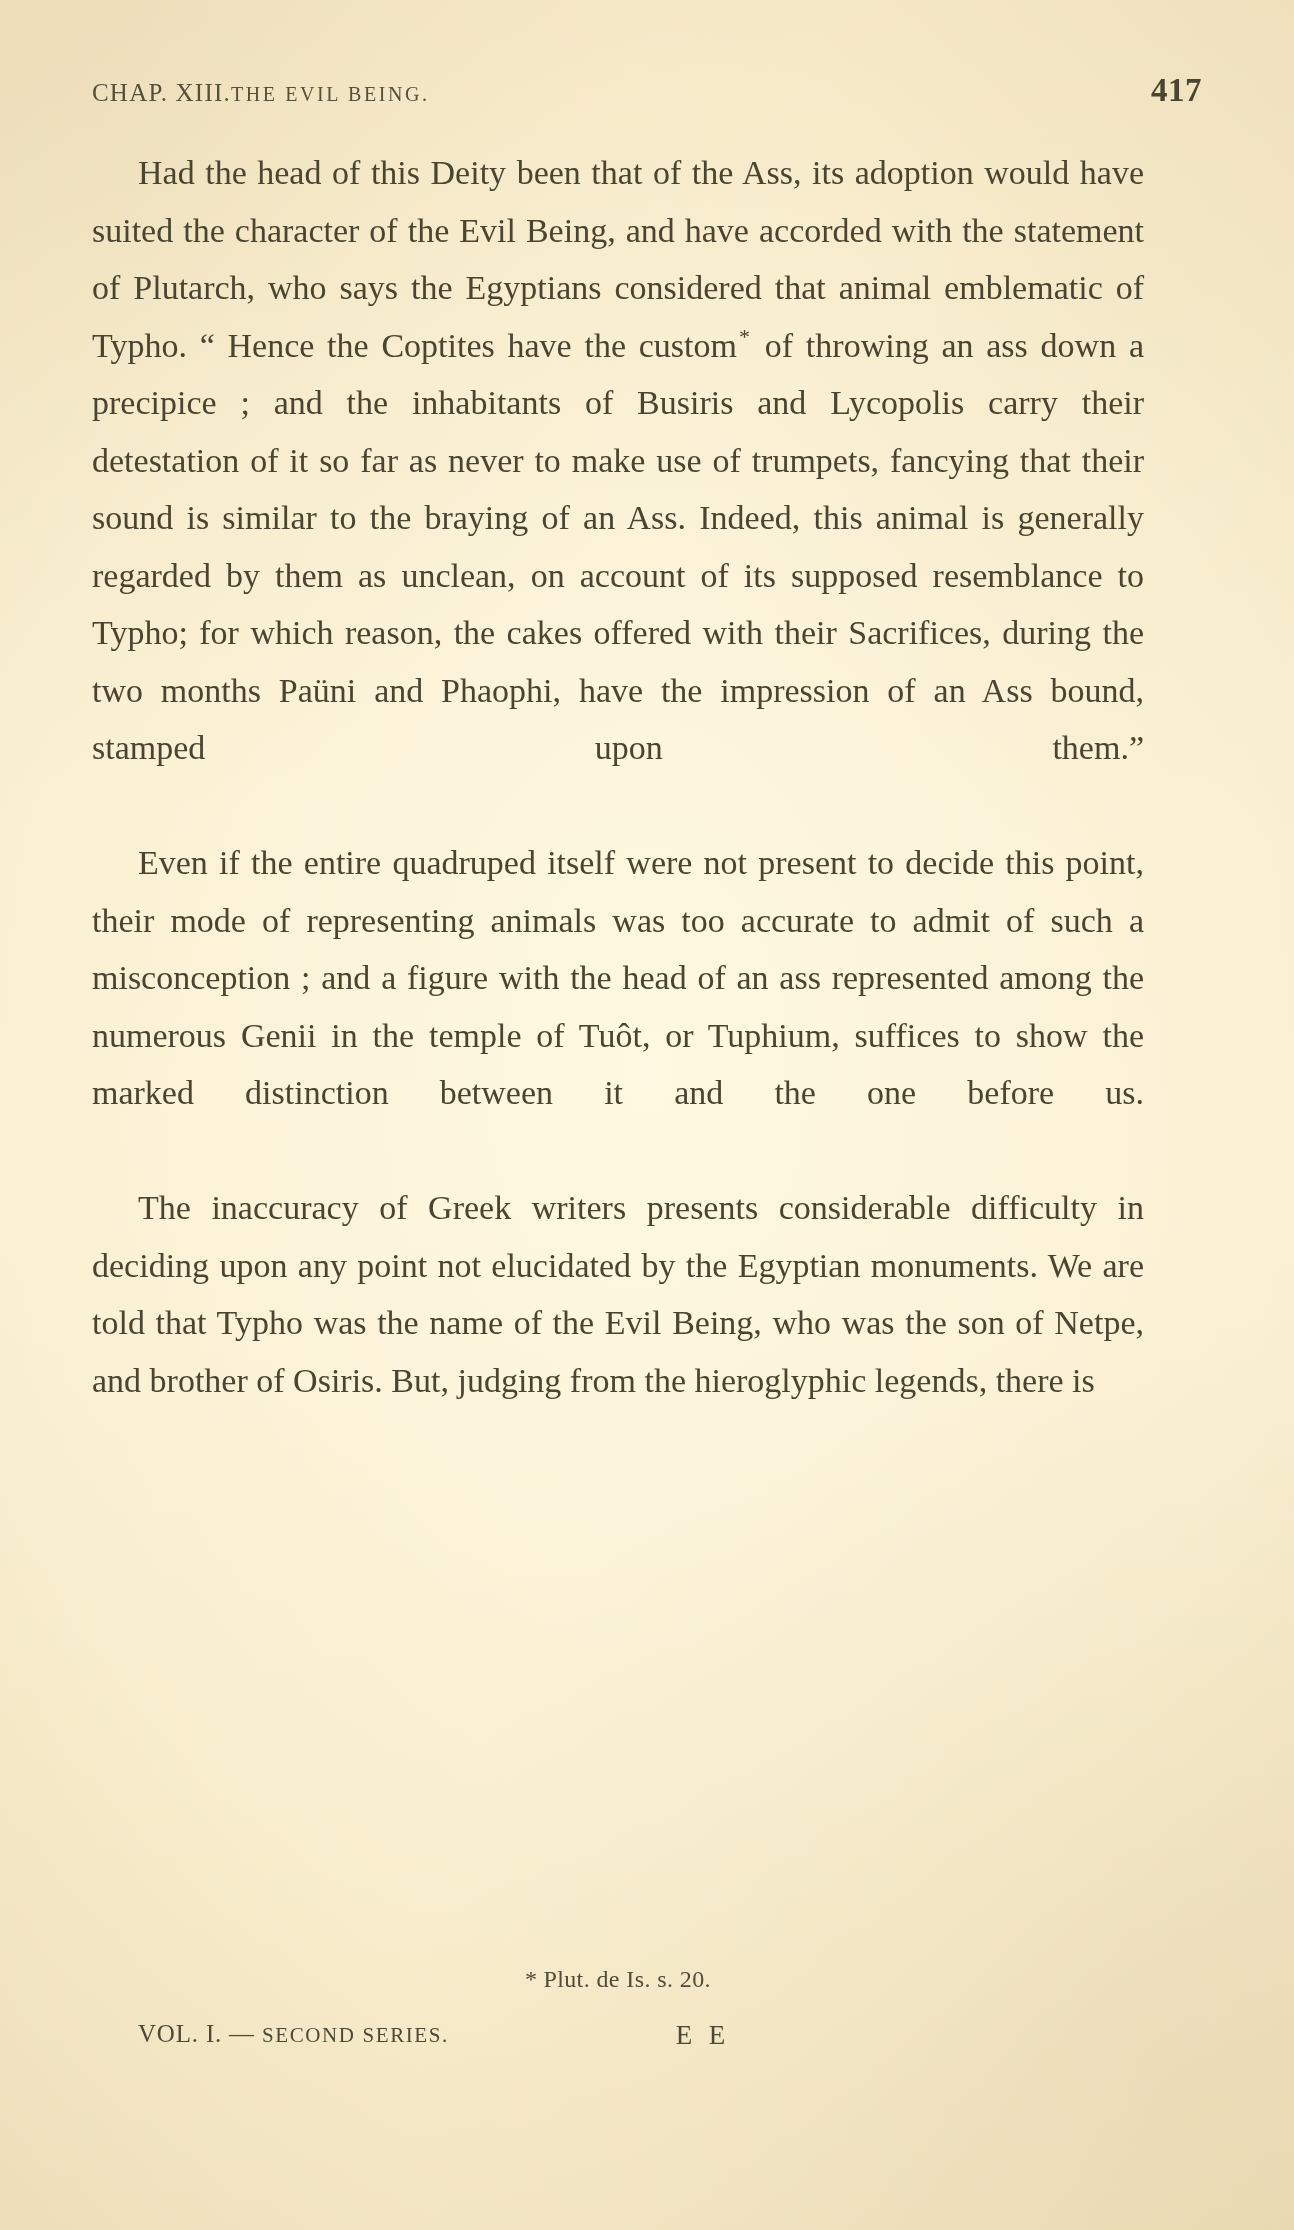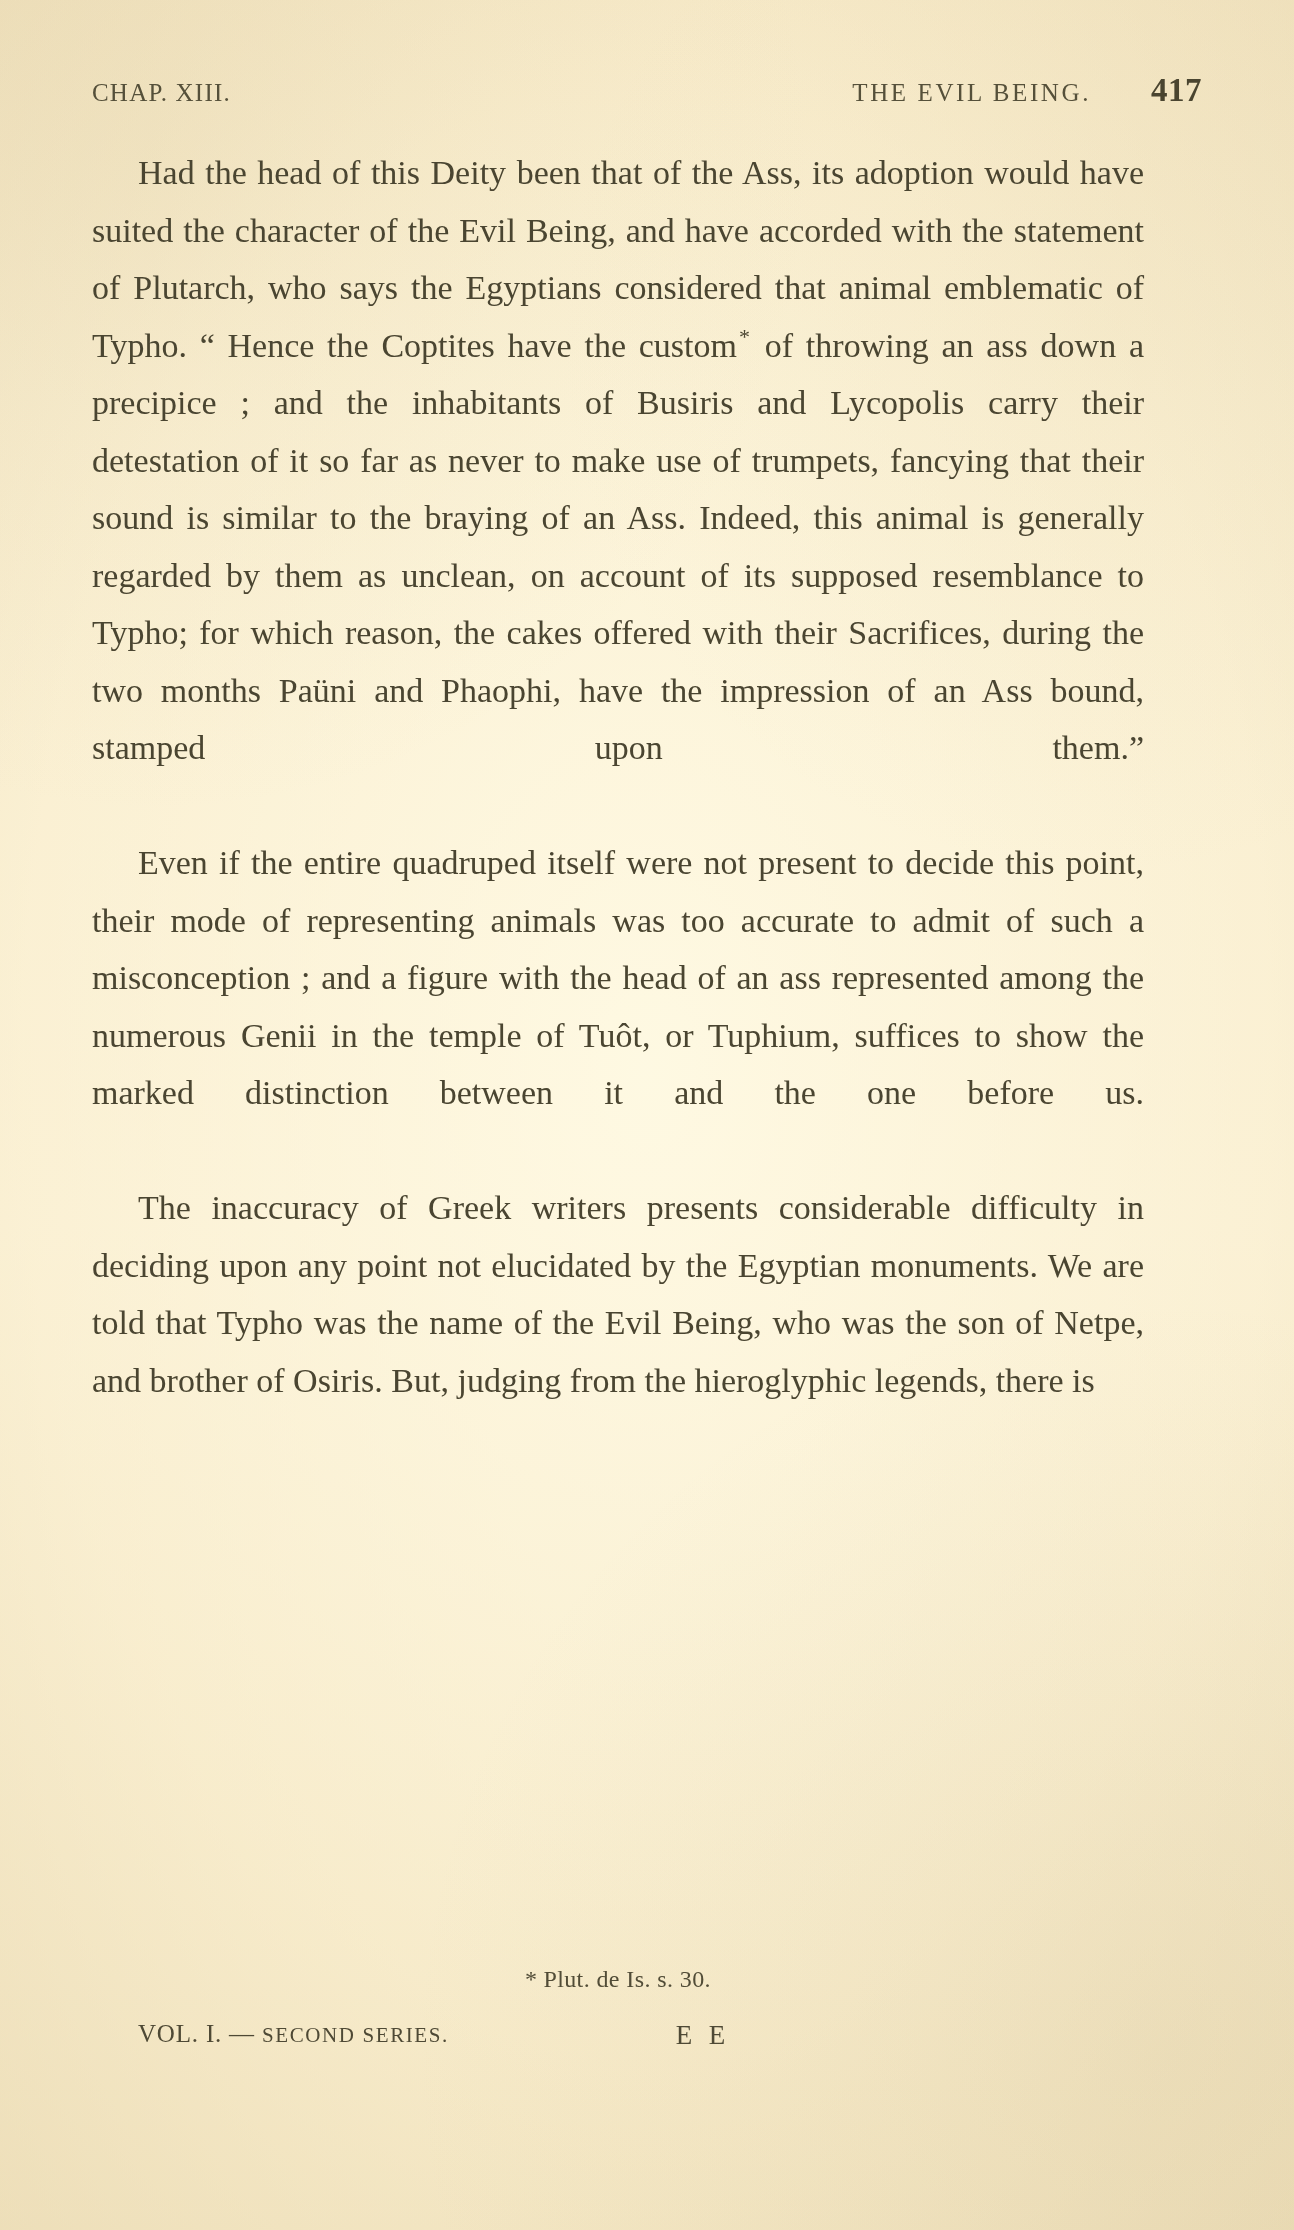--- a/index.html
+++ b/index.html
@@ -54,22 +54,22 @@
   }
   .runhead .chap {
     font-size: 25px;
     letter-spacing: 1.2px;
     font-variant: small-caps;
     text-transform: uppercase;
     white-space: nowrap;
   }
   .runhead .title {
     flex: 1;
-    text-align: right;
-    font-size: 25px;
+    text-align: left;
+    font-size: 20px;
     letter-spacing: 2.6px;
     text-transform: uppercase;
     padding-right: 60px;
     white-space: nowrap;
   }
   .runhead .folio {
     font-size: 33px;
     letter-spacing: 0.5px;
     color: #4a4530;
     white-space: nowrap;
@@ -166,21 +166,21 @@
     <div class="folio">417</div>
   </div>
 
   <div class="body-text">
     <p><span>Had the head of this Deity been that of the Ass, its adoption would have suited the character of the Evil Being, and have accorded with the statement of Plutarch, who says the Egyptians considered that animal emblematic of Typho.  “ Hence the Coptites have the custom</span><sup class="ftn">*</sup><span> of throwing an ass down a precipice ; and the inhabitants of Busiris and Lycopolis carry their detestation of it so far as never to make use of trumpets, fancying that their sound is similar to the braying of an Ass. Indeed, this animal is generally regarded by them as unclean, on account of its supposed resemblance to Typho; for which reason, the cakes offered with their Sacrifices, during the two months Paüni and Phaophi, have the impression of an Ass bound, stamped upon them.”</span></p>
     <p>Even if the entire quadruped itself were not present to decide this point, their mode of representing animals was too accurate to admit of such a misconception ; and a figure with the head of an ass represented among the numerous Genii in the temple of Tuôt, or Tuphium, suffices to show the marked distinction between it and the one before us.</p>
     <p class="nostretch">The inaccuracy of Greek writers presents considerable difficulty in deciding upon any point not elucidated by the Egyptian monuments.  We are told that Typho was the name of the Evil Being, who was the son of Netpe, and brother of Osiris. But, judging from the hieroglyphic legends, there is</p>
   </div>
 
   <div class="footnote">
-    <span class="star">*</span><span>Plut. de Is. s. 30.</span>
+    <span class="star">*</span><span>Plut. de Is. s. 20.</span>
   </div>
 
   <div class="colophon">
     <div class="vol"><span>VOL. I. — </span><span class="sc">Second Series.</span></div>
     <div class="sig">E E</div>
   </div>
 
 </div>
 
 </body></html>

